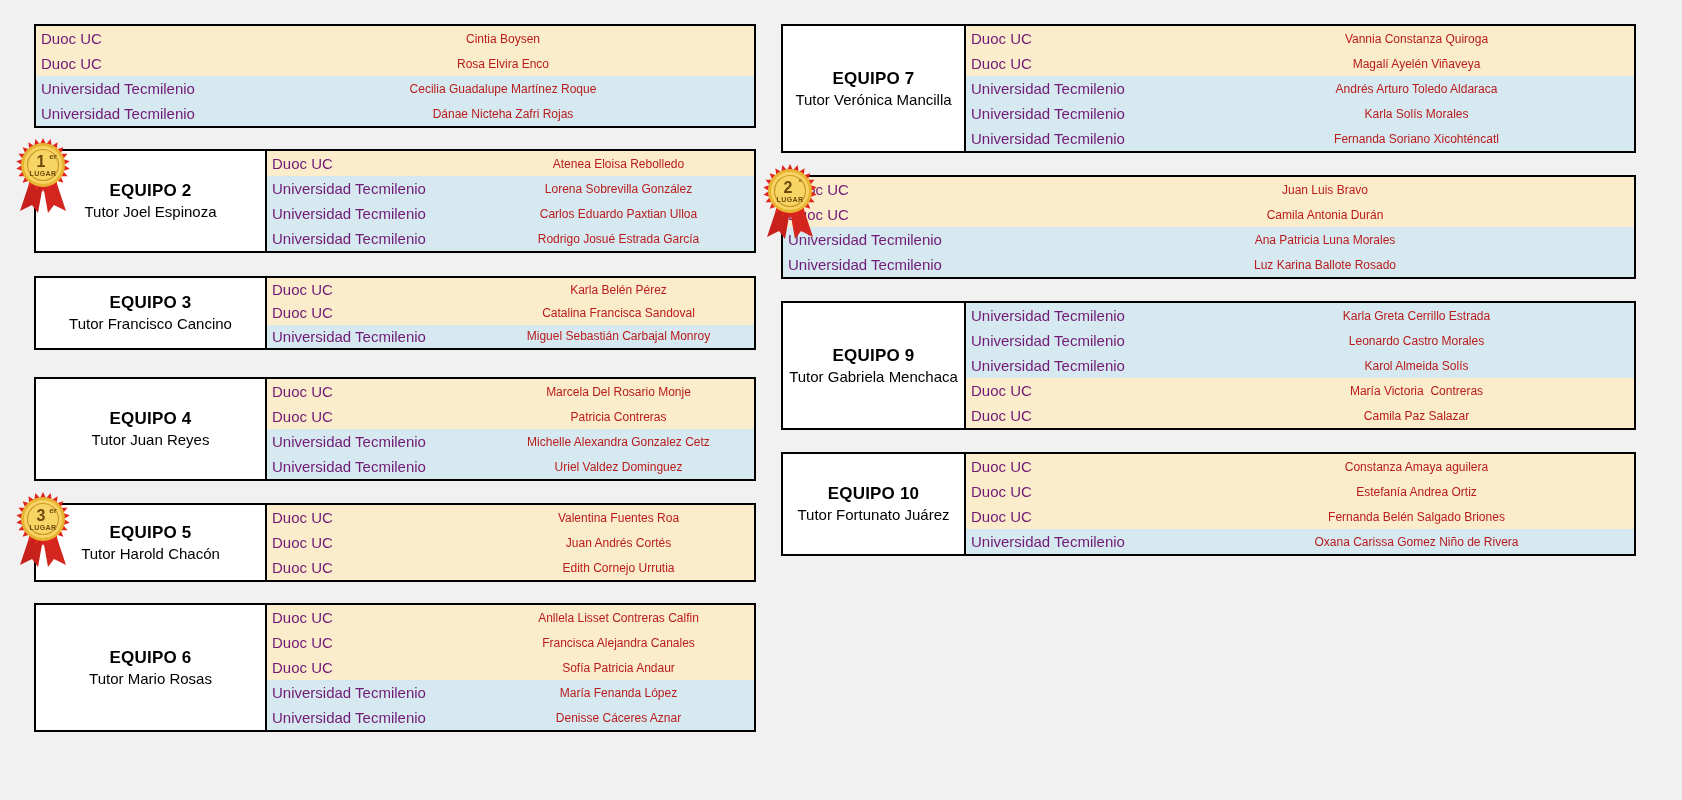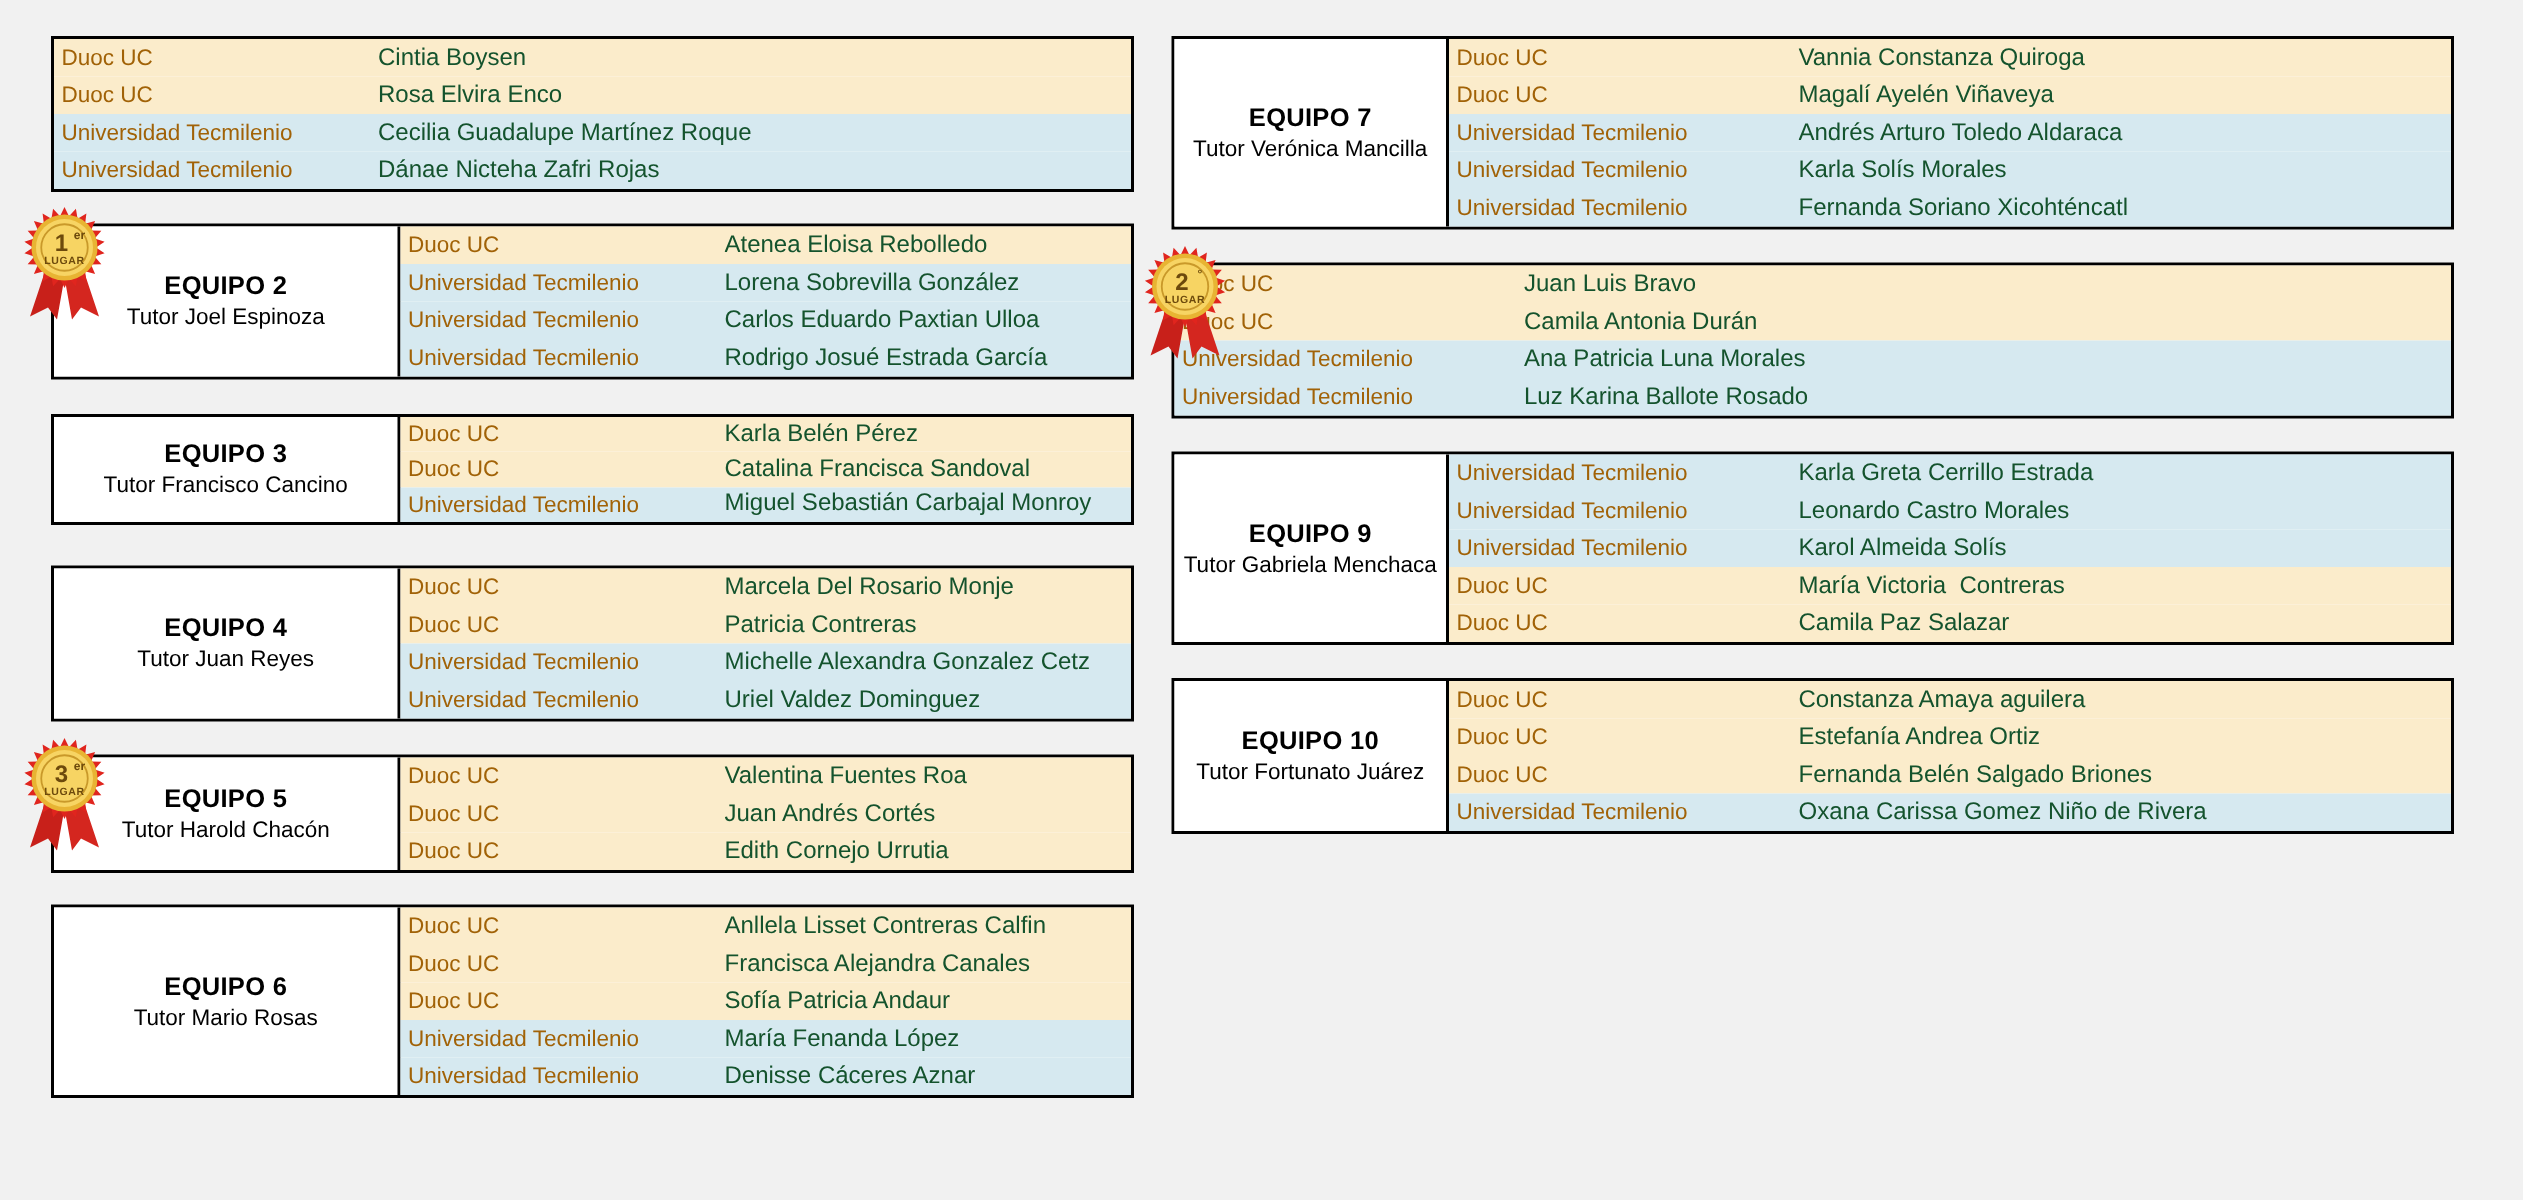--- a/index.html
+++ b/index.html
@@ -59,34 +59,35 @@
     display:flex;
     align-items:center;
     box-sizing:border-box;
     height:25px;
   }
   .row.duoc{background:#fbeccb;}
   .row.tecm{background:#d6e9f0;}
   .cell-inst{
     flex:0 0 auto;
     font-size:15px;
-    color:#a16207;
+    color:#701a75;
     padding-left:5px;
     box-sizing:border-box;
     white-space:nowrap;
   }
   .col-left .cell-inst{width:216px;}
   .col-right .cell-inst{width:233px;}
   .cell-name{
     flex:1 1 auto;
-    font-size:16px;
-    color:#14532d;
+    font-size:12px;
+    color:#b91c1c;
     box-sizing:border-box;
     white-space:pre;
     overflow:hidden;
+    text-align:center;
   }
 
   
   .badge{
     position:absolute;
     width:62px;height:80px;
     left:-24px;top:-16px;
     z-index:5;
     pointer-events:none;
   }

